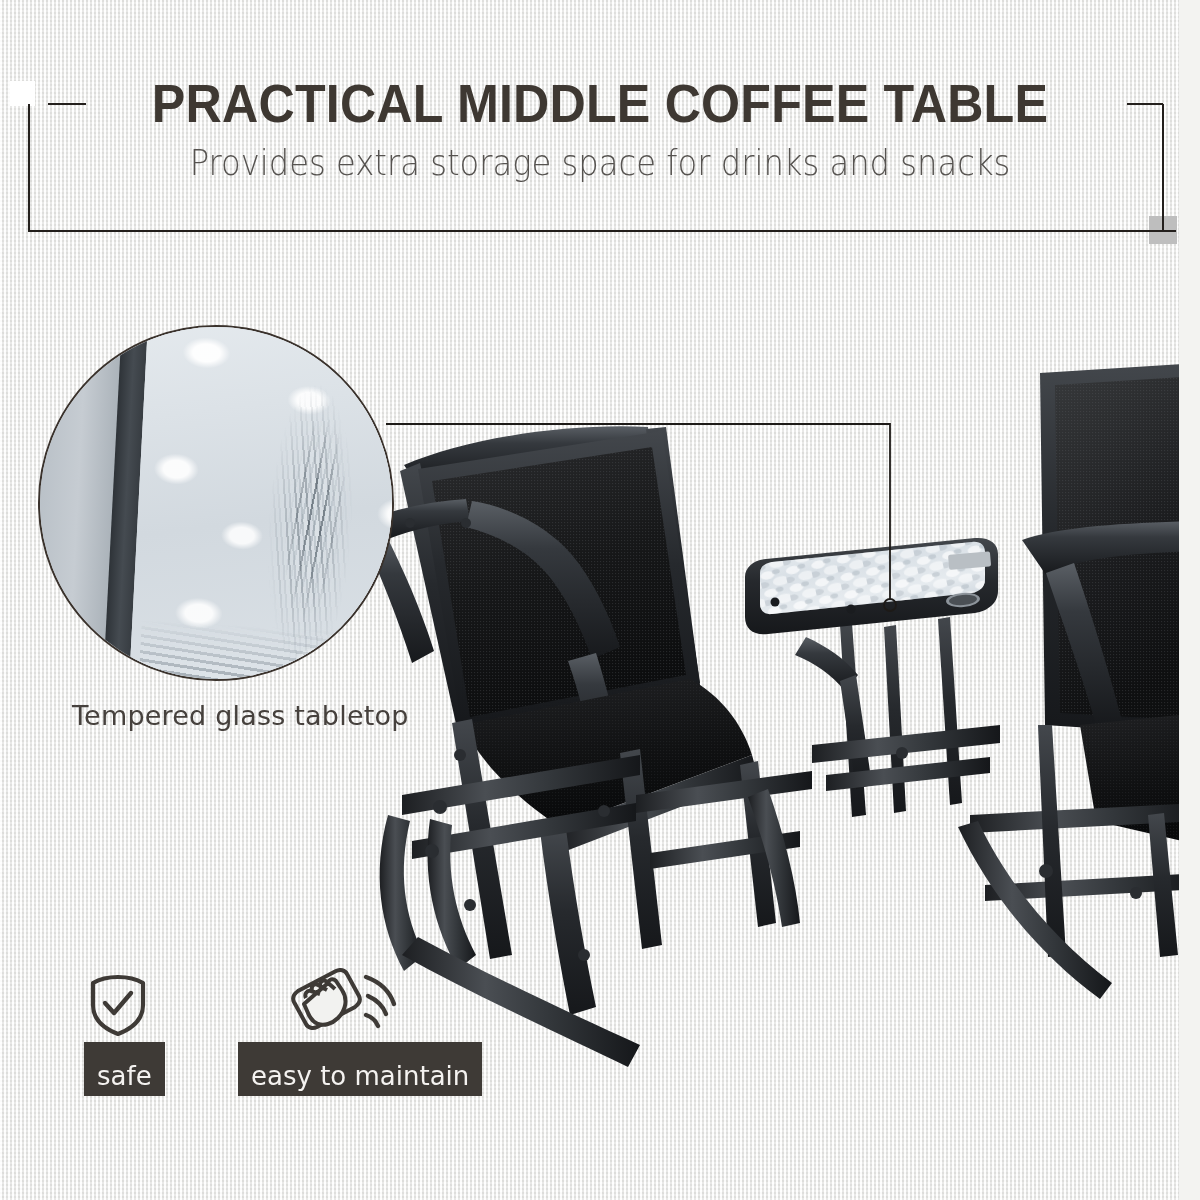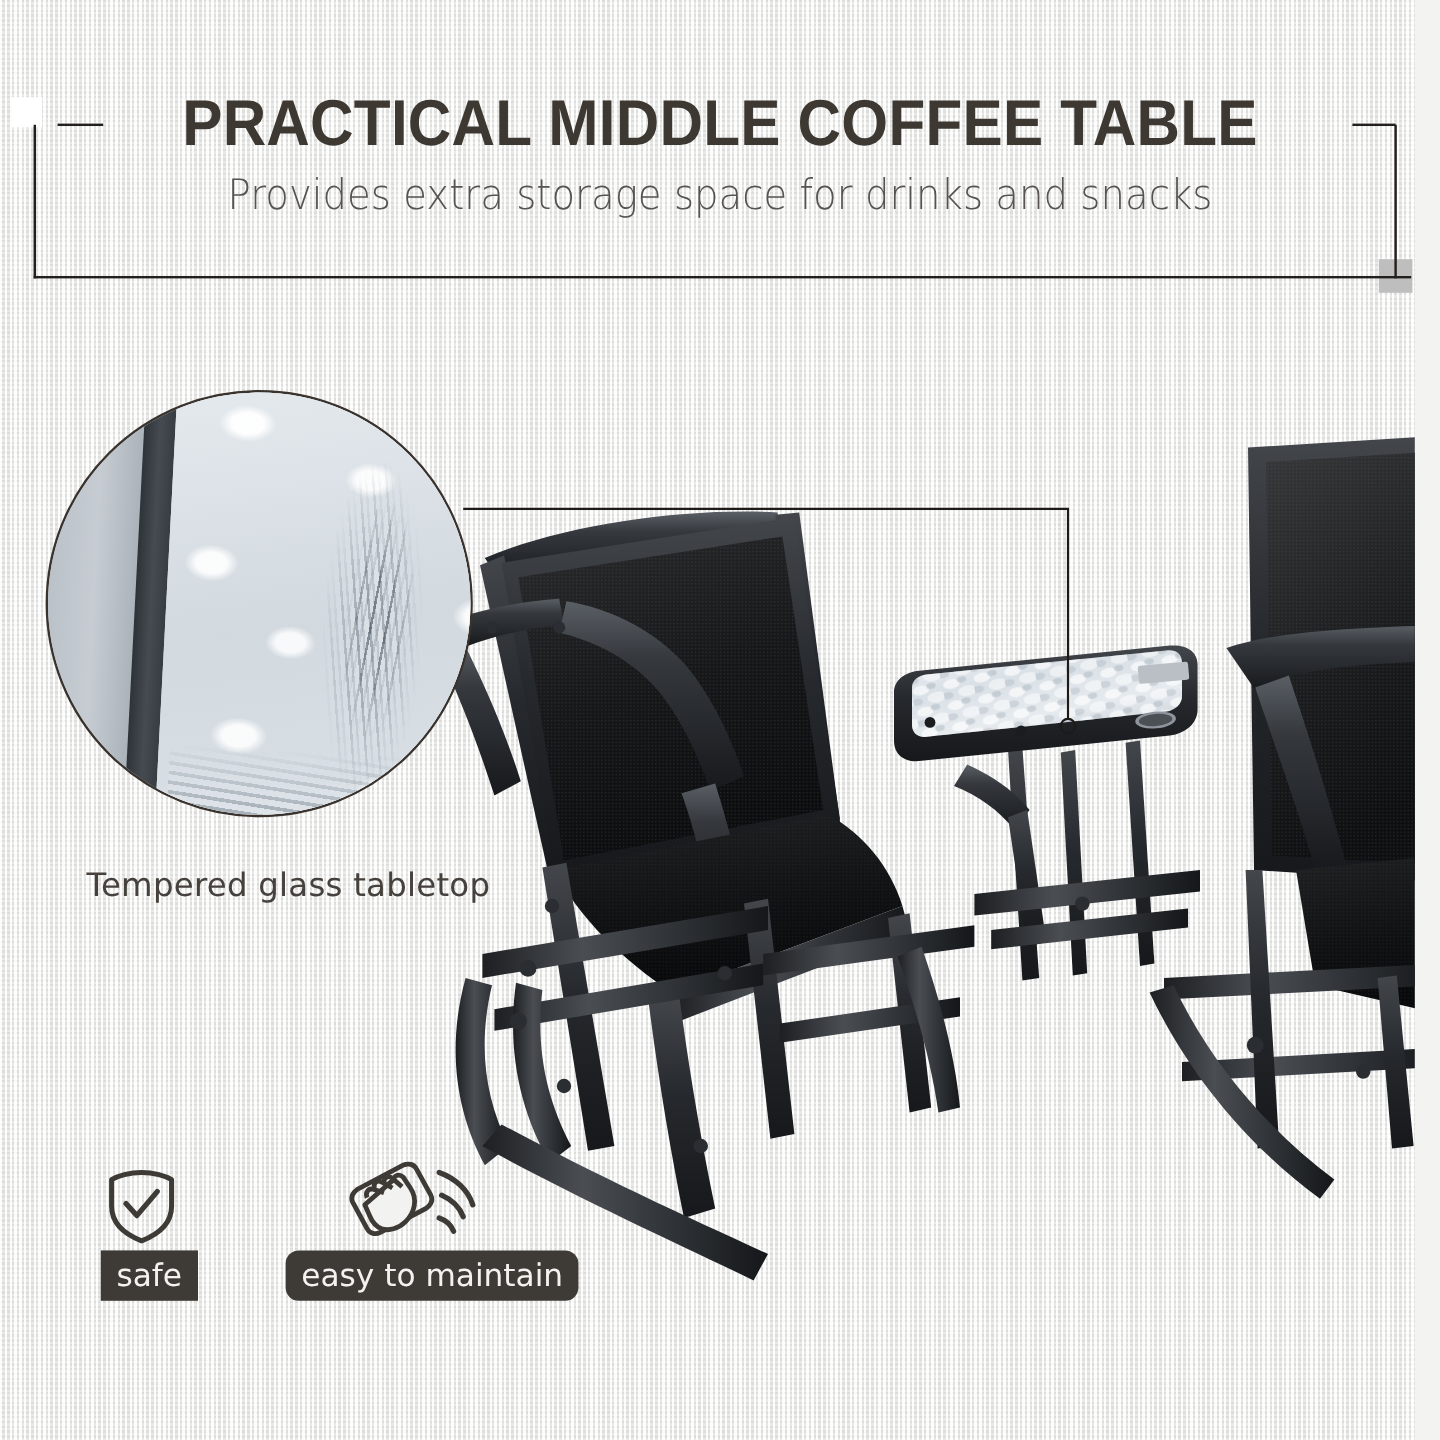--- a/index.html
+++ b/index.html
@@ -126,45 +126,45 @@
   .mag-bottomband{
     position:absolute;left:100px;bottom:-6px;width:300px;height:60px;
     transform:rotate(3deg);
     background:repeating-linear-gradient(6deg,
       rgba(110,122,132,.45) 0 3px, rgba(235,240,244,.25) 3px 8px);
     -webkit-mask-image:linear-gradient(0deg,#000 10%,transparent 95%);
     mask-image:linear-gradient(0deg,#000 10%,transparent 95%);
   }
 
   #mag-caption{
-    position:absolute;left:72px;top:723px;
+    position:absolute;left:72px;top:700px;
     font-size:27px;font-weight:400;color:#46413d;
     font-family:"DejaVu Sans","Liberation Sans",sans-serif;
     letter-spacing:.2px;white-space:nowrap;
   }
 
   
   #leader{position:absolute;left:0;top:0;width:1200px;height:1200px;pointer-events:none;}
 
   
   .badge{position:absolute;}
   .badge-icon{position:absolute;}
   .badge-label{
     position:absolute;
     background:#3e3a36;color:#f4f2f0;
     font-size:26px;font-weight:400;
     font-family:"DejaVu Sans","Liberation Sans",sans-serif;
-    padding:9px 13px 7px 13px;
+    padding:21px 13px 7px 13px;
     white-space:nowrap;
     line-height:1;
   }
   #badge-safe{left:86px;top:972px;}
   #badge-safe .badge-label{left:-2px;top:70px;}
   #badge-maintain{left:282px;top:968px;}
-  #badge-maintain .badge-label{left:-44px;top:74px;border-radius:11px;}
+  #badge-maintain .badge-label{left:-44px;top:74px;}
 </style>
 </head>
 <body>
 
 <div id="stage">
 
   <div id="corner-white"></div>
   <div id="corner-gray"></div>
 
   <div class="frame-line" id="frame-dash-l"></div>

